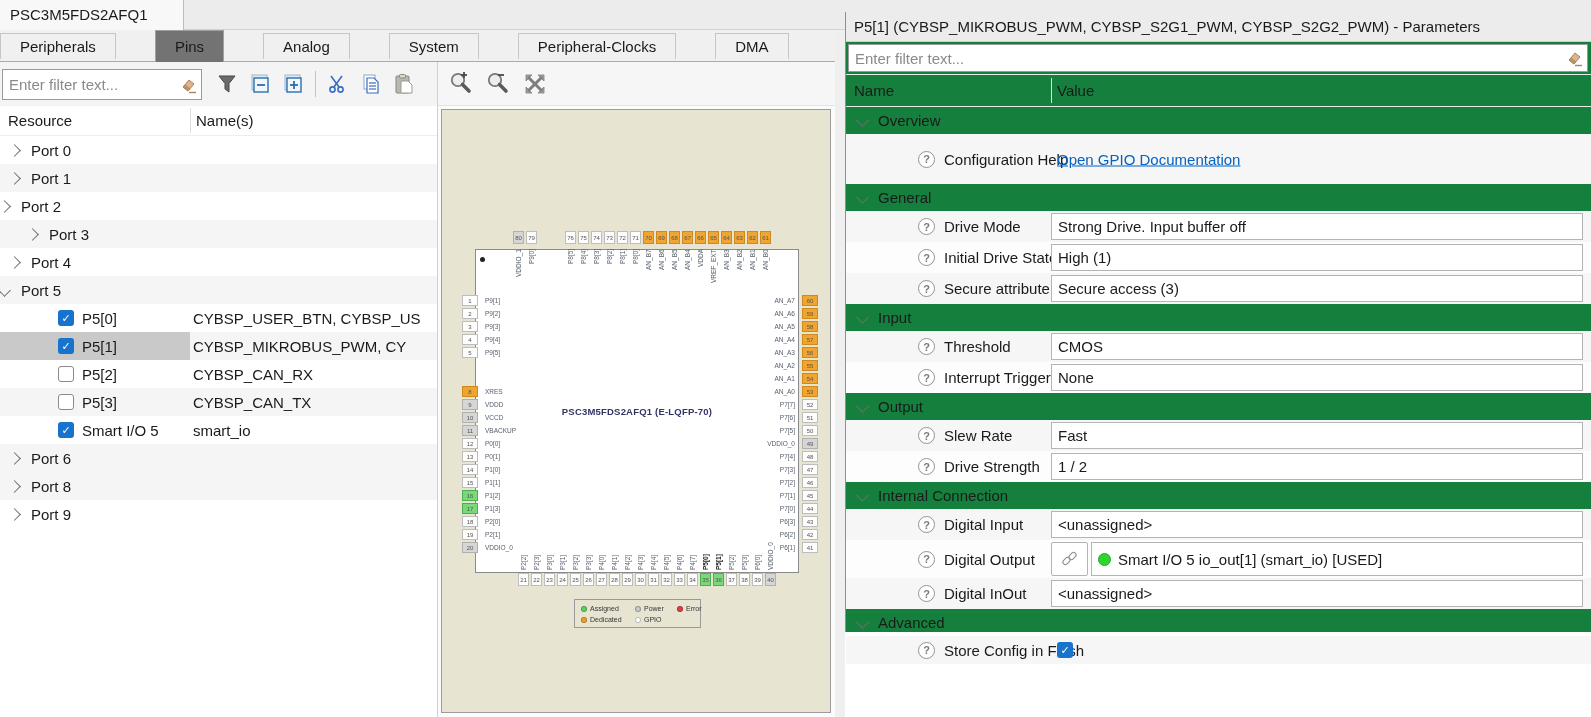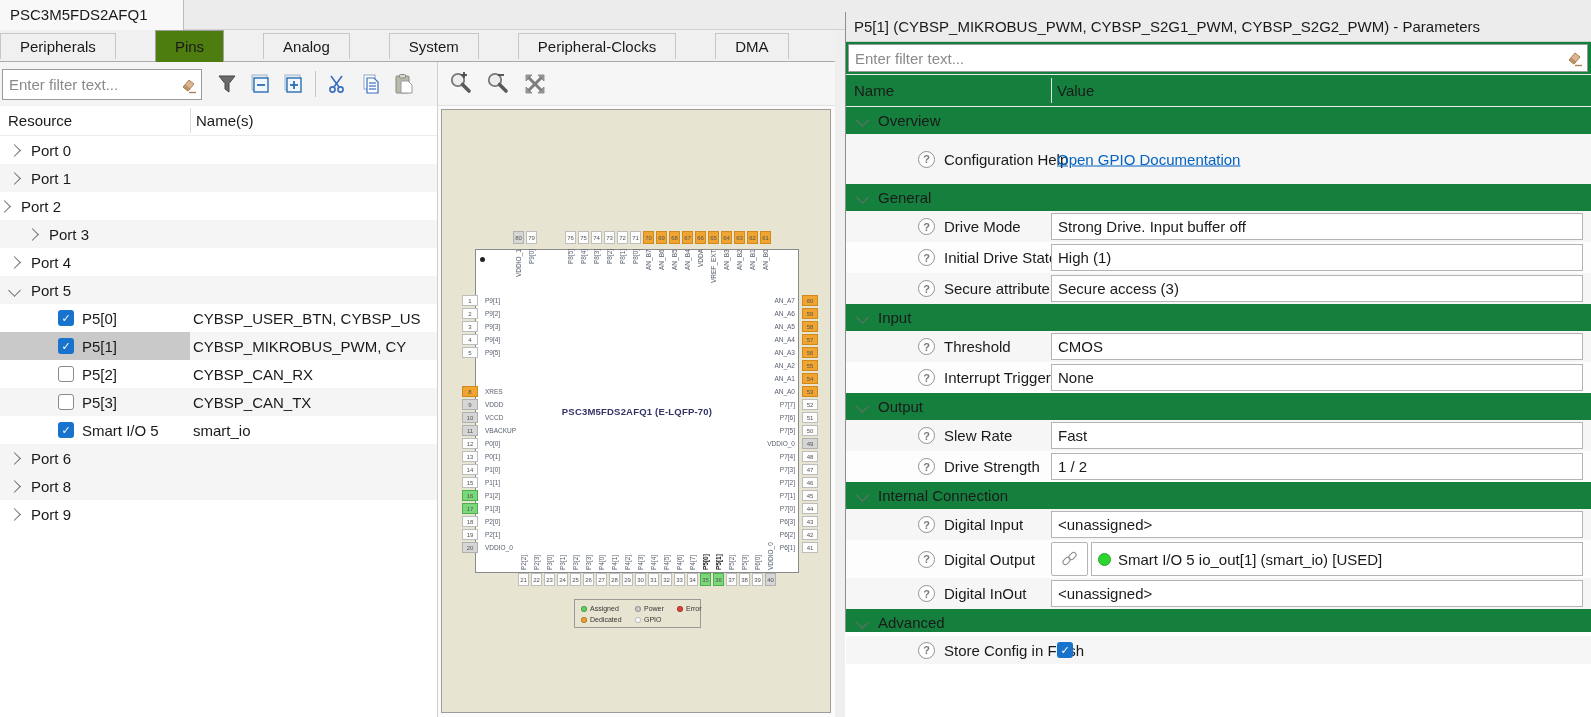--- a/index.html
+++ b/index.html
@@ -7,21 +7,21 @@
        font-family:"Liberation Sans","DejaVu Sans",sans-serif;font-size:15px;color:#1a1a1a;}
   
   #doc-strip{position:absolute;left:0;top:0;width:1591px;height:30px;background:#ececec;border-bottom:1px solid #d2d2d2;box-sizing:border-box;}
   .doc-tab{position:absolute;left:0;top:0;width:184px;height:30px;background:#f8f8f8;border-right:1px solid #bdbdbd;
            line-height:29px;padding-left:10px;box-sizing:border-box;white-space:nowrap;overflow:hidden;}
   
   #tab-bar{position:absolute;left:0;top:30px;width:837px;height:32px;background:#f0f0f0;border-bottom:1px solid #ababab;
            box-sizing:border-box;display:flex;align-items:center;gap:38px;}
   .tab{height:26px;line-height:26px;padding:0 19px;background:#f0f0f0;border:1px solid #c6c6c6;border-bottom:none;
        box-sizing:border-box;margin-right:1px;cursor:default;}
-  .tab.active{height:32px;line-height:31px;background:#4d7c0f;border-color:#a0a0a0;position:relative;z-index:3;margin-bottom:-1px;}
+  .tab.active{height:32px;line-height:31px;background:#737373;border-color:#a0a0a0;position:relative;z-index:3;margin-bottom:-1px;}
   
   #left-pane{position:absolute;left:0;top:62px;width:437px;height:655px;background:#fff;}
   .lp-toolbar{height:44px;background:#f4f4f4;display:flex;align-items:center;padding-left:2px;gap:5px;box-sizing:border-box;}
   .filter-wrap{position:relative;width:200px;height:31px;background:#fff;border:1px solid #9a9a9a;box-sizing:border-box;margin-right:6px;flex:0 0 auto;}
   .filter-wrap input{position:absolute;left:0;top:0;width:172px;height:100%;border:none;outline:none;background:transparent;
                      font:15px "Liberation Sans",sans-serif;color:#1a1a1a;padding:0 0 0 6px;box-sizing:border-box;}
   .filter-wrap input::placeholder{color:#8a8a8a;}
   .eraser{position:absolute;right:4px;top:6px;width:18px;height:18px;}
   .tbtn{width:28px;height:30px;display:flex;align-items:center;justify-content:center;flex:0 0 auto;}
   .tsep{width:1px;height:26px;background:#c4c4c4;margin:0 3px;flex:0 0 auto;}
@@ -229,21 +229,21 @@
         <div class="trow">
           <div class="rcell" style="padding-left: 10px;">
             <span class="chev right"></span>
             <span style="margin-left: 12px;">Port 4</span>
           </div>
           <div class="ncell">
             <span></span>
           </div>
         </div>
         <div class="trow alt">
-          <div class="rcell" style="padding-left: 10px;">
+          <div class="rcell" style="">
             <span class="chev down"></span>
             <span style="margin-left: 12px;">Port 5</span>
           </div>
           <div class="ncell">
             <span></span>
           </div>
         </div>
         <div class="trow">
           <div class="rcell" style="padding-left: 58px;">
             <span class="cb on">✓</span>

